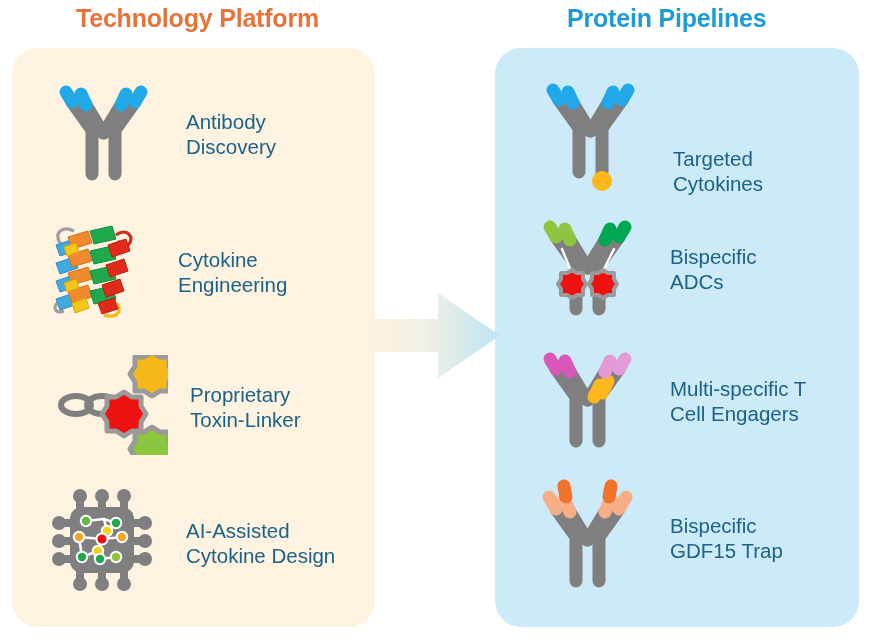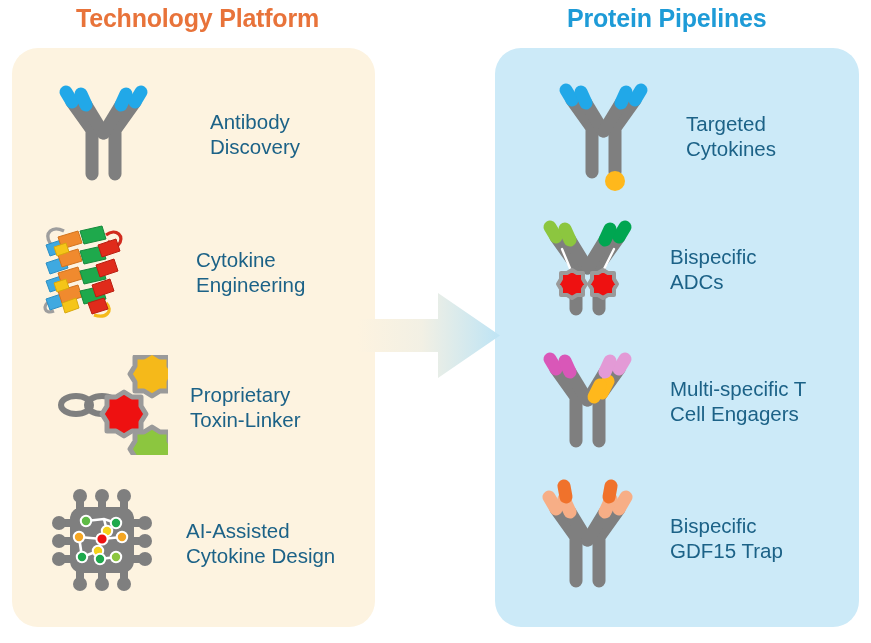--- a/index.html
+++ b/index.html
@@ -27,25 +27,25 @@
   
   #arrow{position:absolute;left:358px;top:293px;width:142px;height:85px;}
 
   
   .row{position:absolute;display:flex;align-items:center;}
   .icon-slot{position:relative;flex:0 0 auto;}
   .row-label{
     color:#1C6287;font-size:20.5px;line-height:25px;
     white-space:pre-line;font-weight:normal;
   }
-  #row-l1{left:52px;top:78px;gap:24px;}
-  #row-l2{left:34px;top:215px;gap:28px;}
+  #row-l1{left:52px;top:78px;}
+  #row-l2{left:44px;top:215px;}
   #row-l3{left:56px;top:355px;align-items:center;}
   #row-l4{left:52px;top:487px;}
-  #row-r1{left:552px;top:76px;}
+  #row-r1{left:539px;top:76px;align-items:flex-end;}
   #row-r2{left:536px;top:213px;}
   #row-r3{left:536px;top:345px;}
   #row-r4{left:536px;top:477px;}
   .lbl-gap{margin-left:22px;}
 </style>
 </head>
 <body>
 
 <div class="stage">
 

